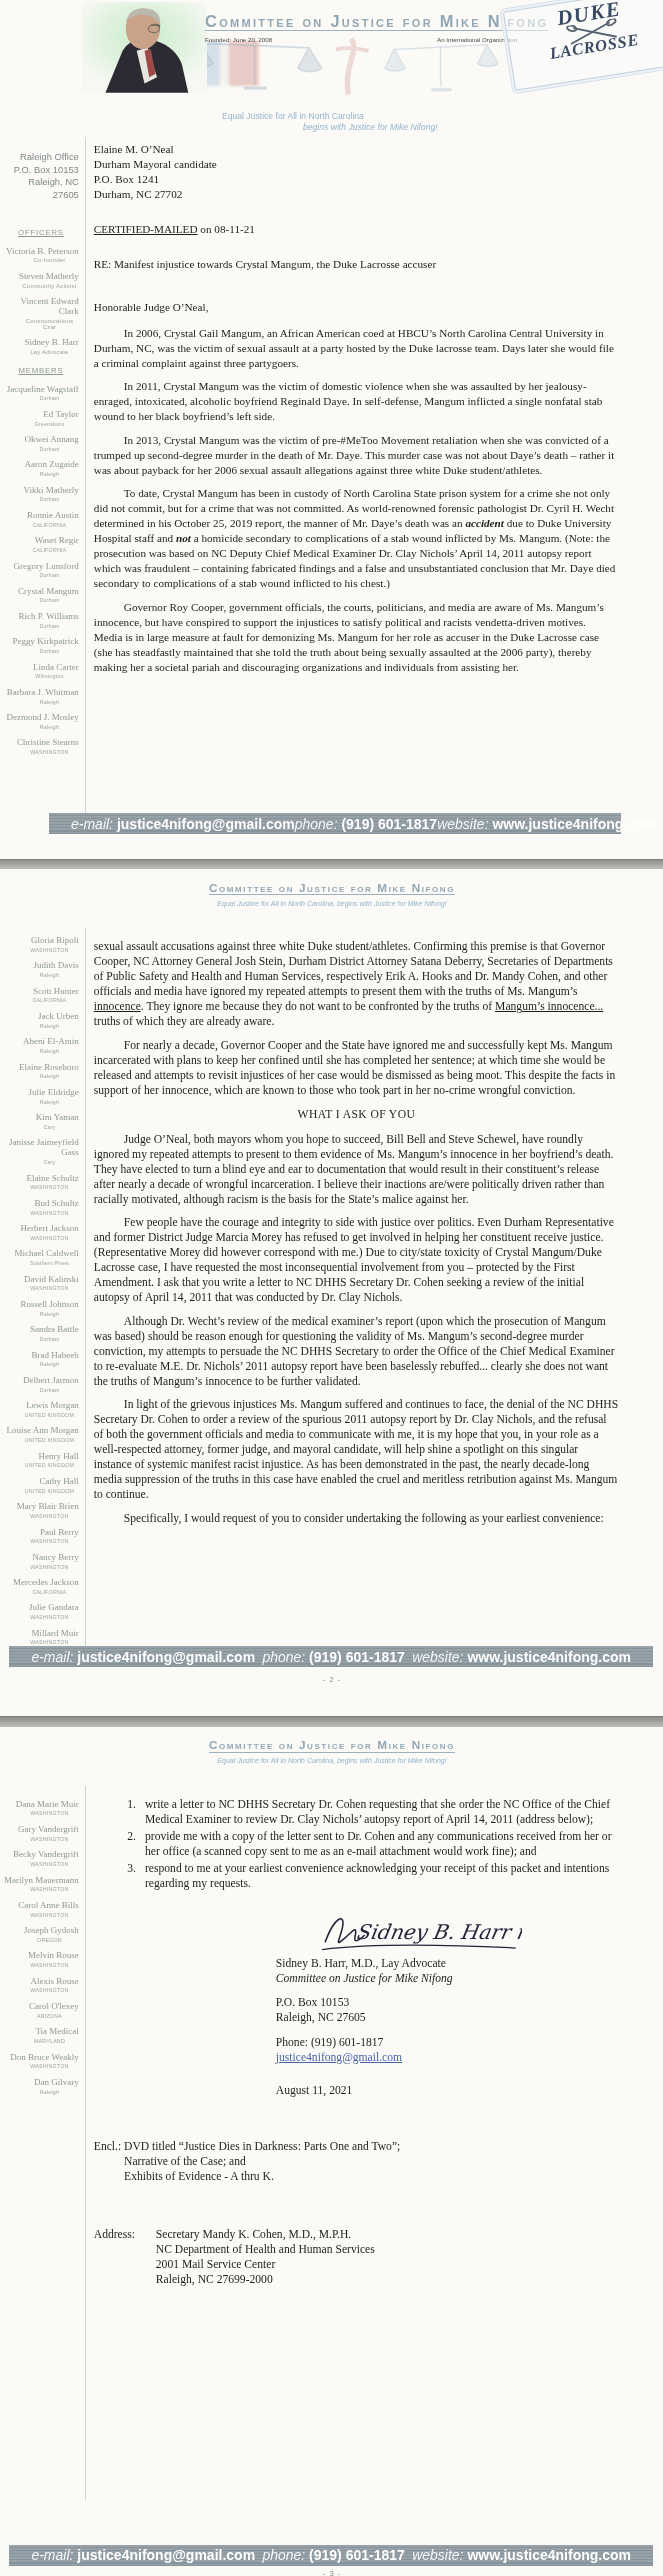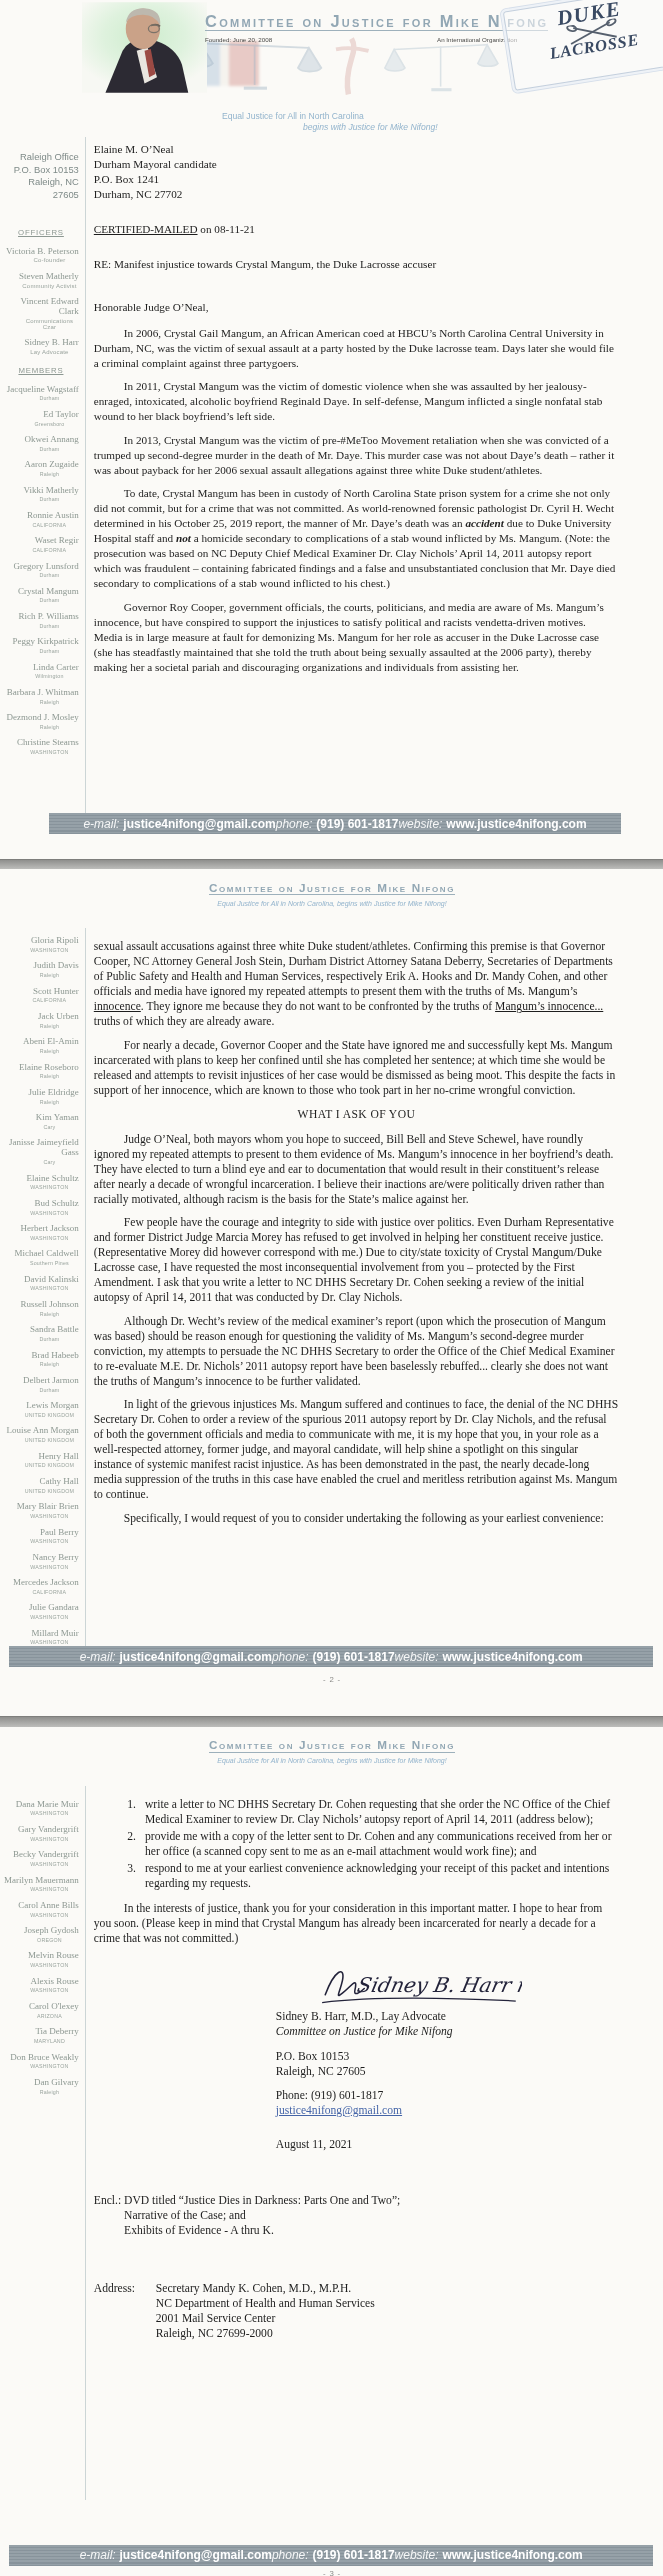--- a/index.html
+++ b/index.html
@@ -77,22 +77,22 @@
   .sig-ital{font-style:italic;}
   .sigline{line-height:15px;}
   .gap{height:9.4px;}
   .encl{margin-top:41px;}
   .encl-lines{display:inline-block;vertical-align:top;}
   .addr-final{margin-top:43px;display:flex;}
   .addr-label{width:62px;}
 
   
   .footerbar{position:absolute;height:21px;background:#8d99a1;color:#fff;
-    font-family:"Liberation Sans",sans-serif;font-size:12px;display:flex;
-    align-items:center;justify-content:center;padding:0 22px;box-sizing:border-box;
+    font-family:"Liberation Sans",sans-serif;font-size:14px;display:flex;
+    align-items:center;justify-content:space-between;padding:0 22px;box-sizing:border-box;
     background-image:repeating-linear-gradient(180deg,rgba(255,255,255,.08) 0 1.6px,rgba(0,0,0,.04) 1.6px 3.1px);}
   .fb1{left:49px;right:43px;top:813px;}
   .fb2{left:9.4px;right:11px;top:777px;}
   .fb3{left:9.4px;right:11px;top:818px;}
   .fpair{white-space:nowrap;}
   .flabel{font-style:italic;font-weight:normal;opacity:.92;}
   .fval{font-weight:bold;margin-left:3.9px;}
   .pagenum{position:absolute;left:0;right:0;text-align:center;
     font-family:"Liberation Sans",sans-serif;font-size:7.8px;color:#8a8a88;letter-spacing:0.8px;}
   .pn2{top:806px;}
@@ -515,21 +515,21 @@
               <div class="m-name">Alexis Rouse</div>
               <div class="m-loc">WASHINGTON</div>
             </div>
 
             <div class="member">
               <div class="m-name">Carol O'lexey</div>
               <div class="m-loc">ARIZONA</div>
             </div>
 
             <div class="member">
-              <div class="m-name">Tia Deberry</div>
+              <div class="m-name">Tia Medical</div>
               <div class="m-loc">MARYLAND</div>
             </div>
 
             <div class="member">
               <div class="m-name">Don Bruce Weakly</div>
               <div class="m-loc">WASHINGTON</div>
             </div>
 
             <div class="member">
               <div class="m-name">Dan Gilvary</div>
@@ -539,21 +539,20 @@
       </aside>
       <main class="main main23">
         <ol class="req">
 
             <li>write a letter to NC DHHS Secretary Dr. Cohen requesting that she order the NC Office of the Chief Medical Examiner to review Dr. Clay Nichols’ autopsy report of April 14, 2011 (address below);</li>
 
             <li>provide me with a copy of the letter sent to Dr. Cohen and any communications received from her or her office (a scanned copy sent to me as an e-mail attachment would work fine); and</li>
 
             <li>respond to me at your earliest convenience acknowledging your receipt of this packet and intentions regarding my requests.</li>
           </ol>
-        <p class="body-p">In the interests of justice, thank you for your consideration in this important matter. I hope to hear from you soon.  (Please keep in mind that Crystal Mangum has already been incarcerated for nearly a decade for a crime that was not committed.)</p>
 
         <div class="sigblock">
           <div class="sigscript">
             <svg width="203" height="55" viewBox="0 0 260 70" style="font-size:14.8px">
               <path d="M8 52 C20 20 34 14 30 34 C27 48 20 58 30 50 C42 40 50 28 46 46 C44 54 52 50 58 44" stroke="#23233a" stroke-width="2" fill="none" stroke-linecap="round"></path>
               <text x="58" y="48" font-family="DejaVu Serif, serif" font-style="italic" font-size="26" fill="#23233a" transform="skewX(-12)">Sidney B. Harr md</text>
               <path d="M4 62 C70 54 170 56 252 60" stroke="#23233a" stroke-width="1.6" fill="none"></path>
             </svg>
           </div>
           <div class="sigline">Sidney B. Harr, M.D., Lay Advocate</div>

